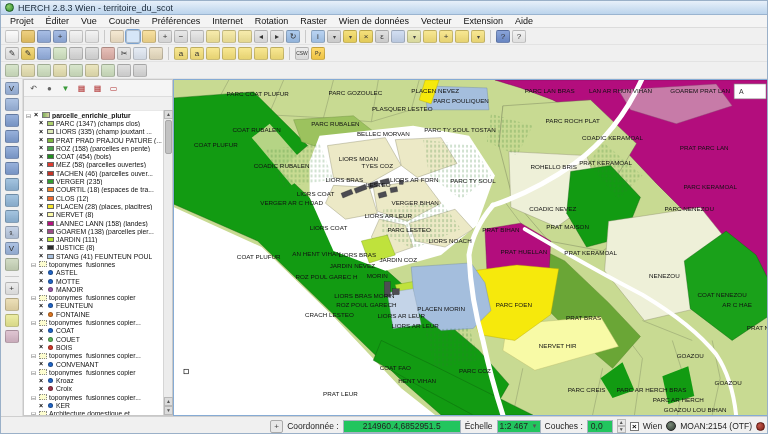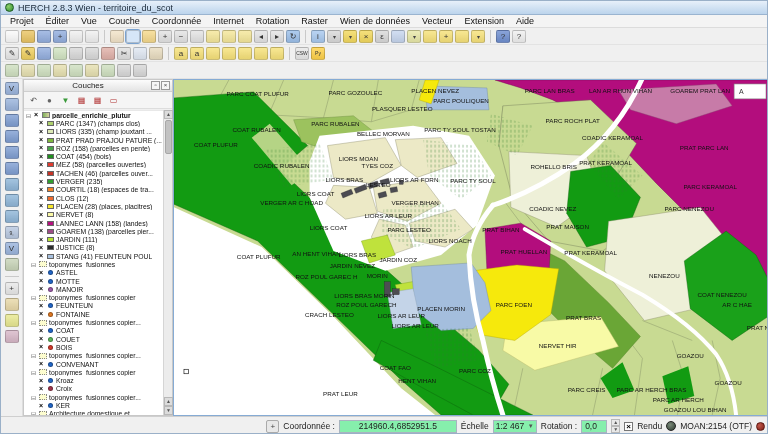--- a/index.html
+++ b/index.html
@@ -41,21 +41,21 @@
   .trow .ricon{width:8px;height:6px;background:linear-gradient(90deg,#7db15a,#d8d2a0);border:1px solid #777;margin:0 2px;flex:0 0 auto;}
   #vscroll{position:absolute;right:0;top:30px;bottom:0;width:9px;background:#ececec;border-left:1px solid #d5d5d5;}
   #vscroll .arr{position:absolute;left:0;width:9px;height:9px;background:#dcdcdc;border:1px solid #b8b8b8;font-size:5px;line-height:7px;text-align:center;color:#555;}
   #vscroll .thumb{position:absolute;left:1px;top:10px;width:7px;height:34px;background:#c2c2c2;border:1px solid #a8a8a8;border-radius:2px;}
   
   #map{position:absolute;left:172px;top:78px;width:596px;height:337px;border:1px solid #86abd4;background:#fff;}
   #map svg{display:block;}
   
   #statusbar{position:absolute;left:0;top:415px;width:768px;height:19px;background:#f0f0f0;border-top:1px solid #cfcfcf;display:flex;align-items:center;font-size:8.5px;color:#222;padding:0 4px;gap:4px;}
   #statusbar .spacer{flex:1;}
-  .sfield{background:#86efac;border:1px solid #a8b4c0;height:13px;display:flex;align-items:center;justify-content:center;font-size:8.5px;}
+  .sfield{background:#22c55e;border:1px solid #a8b4c0;height:13px;display:flex;align-items:center;justify-content:center;font-size:8.5px;}
   #coord-field{width:118px;}
   #scale-combo{width:44px;justify-content:space-between;padding:0 2px;}
   #scale-combo .dd{font-size:6px;color:#555;}
   #rot-spin{width:26px;justify-content:flex-start;padding-left:3px;}
   .spinbtns{display:flex;flex-direction:column;height:13px;justify-content:center;}
   .spinbtns span{font-size:5px;line-height:5px;color:#555;border:1px solid #b8b8b8;background:#e8e8e8;width:9px;text-align:center;}
   .chkbox{width:9px;height:9px;border:1px solid #777;background:#fff;font-size:8px;line-height:8px;font-weight:bold;text-align:center;color:#000;}
   .crs-icon{width:10px;height:10px;border-radius:50%;background:radial-gradient(circle at 40% 35%,#7a8a7a,#2e3a30);border:1px solid #222;}
   .mouse-icon{width:13px;height:13px;border:1px solid #aaa;border-radius:2px;background:#e8e8e8;font-size:8px;text-align:center;line-height:12px;color:#444;}
   .red-dot{width:9px;height:9px;border-radius:50%;background:radial-gradient(circle at 35% 35%,#c0574a,#7e1f16);border:1px solid #5a140e;}
@@ -68,21 +68,21 @@
   <div id="titlebar">
     <span class="appicon"></span>
     <span class="title">HERCH 2.8.3 Wien - territoire_du_scot</span>
   </div>
 
   <div id="menubar">
       <span class="menu-item">Projet</span>
       <span class="menu-item">Éditer</span>
       <span class="menu-item">Vue</span>
       <span class="menu-item">Couche</span>
-      <span class="menu-item">Coordonnée</span>
+      <span class="menu-item">Préférences</span>
       <span class="menu-item">Internet</span>
       <span class="menu-item">Rotation</span>
       <span class="menu-item">Raster</span>
       <span class="menu-item">Wien de données</span>
       <span class="menu-item">Vecteur</span>
       <span class="menu-item">Extension</span>
       <span class="menu-item">Aide</span>
     </div>
 
   <div id="toolbar1" class="toolbar">
@@ -224,25 +224,20 @@
       <div class="tsep"></div>
       <div class="tbtn" style="background: linear-gradient(rgba(255, 255, 255, 0.19), rgba(0, 0, 0, 0.07)), rgb(232, 232, 232);">
         <span style="font-size: 8px;">+</span>
       </div>
       <div class="tbtn" style="background: linear-gradient(rgba(255, 255, 255, 0.19), rgba(0, 0, 0, 0.07)), rgb(232, 216, 168);"></div>
       <div class="tbtn" style="background: linear-gradient(rgba(255, 255, 255, 0.19), rgba(0, 0, 0, 0.07)), rgb(232, 232, 144);"></div>
       <div class="tbtn" style="background: linear-gradient(rgba(255, 255, 255, 0.19), rgba(0, 0, 0, 0.07)), rgb(216, 184, 200);"></div>
     </div>
 
   <div id="layers-panel">
-    <div id="panel-header">
-      <span class="ptitle">Couches</span>
-      <span class="pwin">▫</span>
-      <span class="pwin">×</span>
-    </div>
     <div id="panel-toolbar">
         <div class="pbtn" style="color: rgb(85, 85, 85);">↶</div>
         <div class="pbtn" style="color: rgb(102, 102, 102);">●</div>
         <div class="pbtn" style="color: rgb(58, 154, 58);">▼</div>
         <div class="pbtn" style="color: rgb(176, 48, 48);">▦</div>
         <div class="pbtn" style="color: rgb(176, 48, 48);">▦</div>
         <div class="pbtn" style="color: rgb(176, 48, 48);">▭</div>
       </div>
     <div id="tree">
         <div class="trow root">
@@ -661,26 +656,26 @@
   <div id="statusbar">
     <span class="spacer"></span>
     <span class="mouse-icon">+</span>
     <span>Coordonnée :</span>
     <span id="coord-field" class="sfield">214960.4,6852951.5</span>
     <span>Échelle</span>
     <span id="scale-combo" class="sfield">
       <span>1:2 467</span>
       <span class="dd">▼</span>
     </span>
-    <span>Rotation :</span>
+    <span>Couches :</span>
     <span id="rot-spin" class="sfield">0,0</span>
     <span class="spinbtns">
         <span>▲</span>
         <span>▼</span>
       </span>
     <span class="chkbox">×</span>
-    <span>Rendu</span>
+    <span>Wien</span>
     <span class="crs-icon"></span>
     <span>MOAN:2154 (OTF)</span>
     <span class="red-dot"></span>
   </div>
 
 </div>
 
 </body></html>

